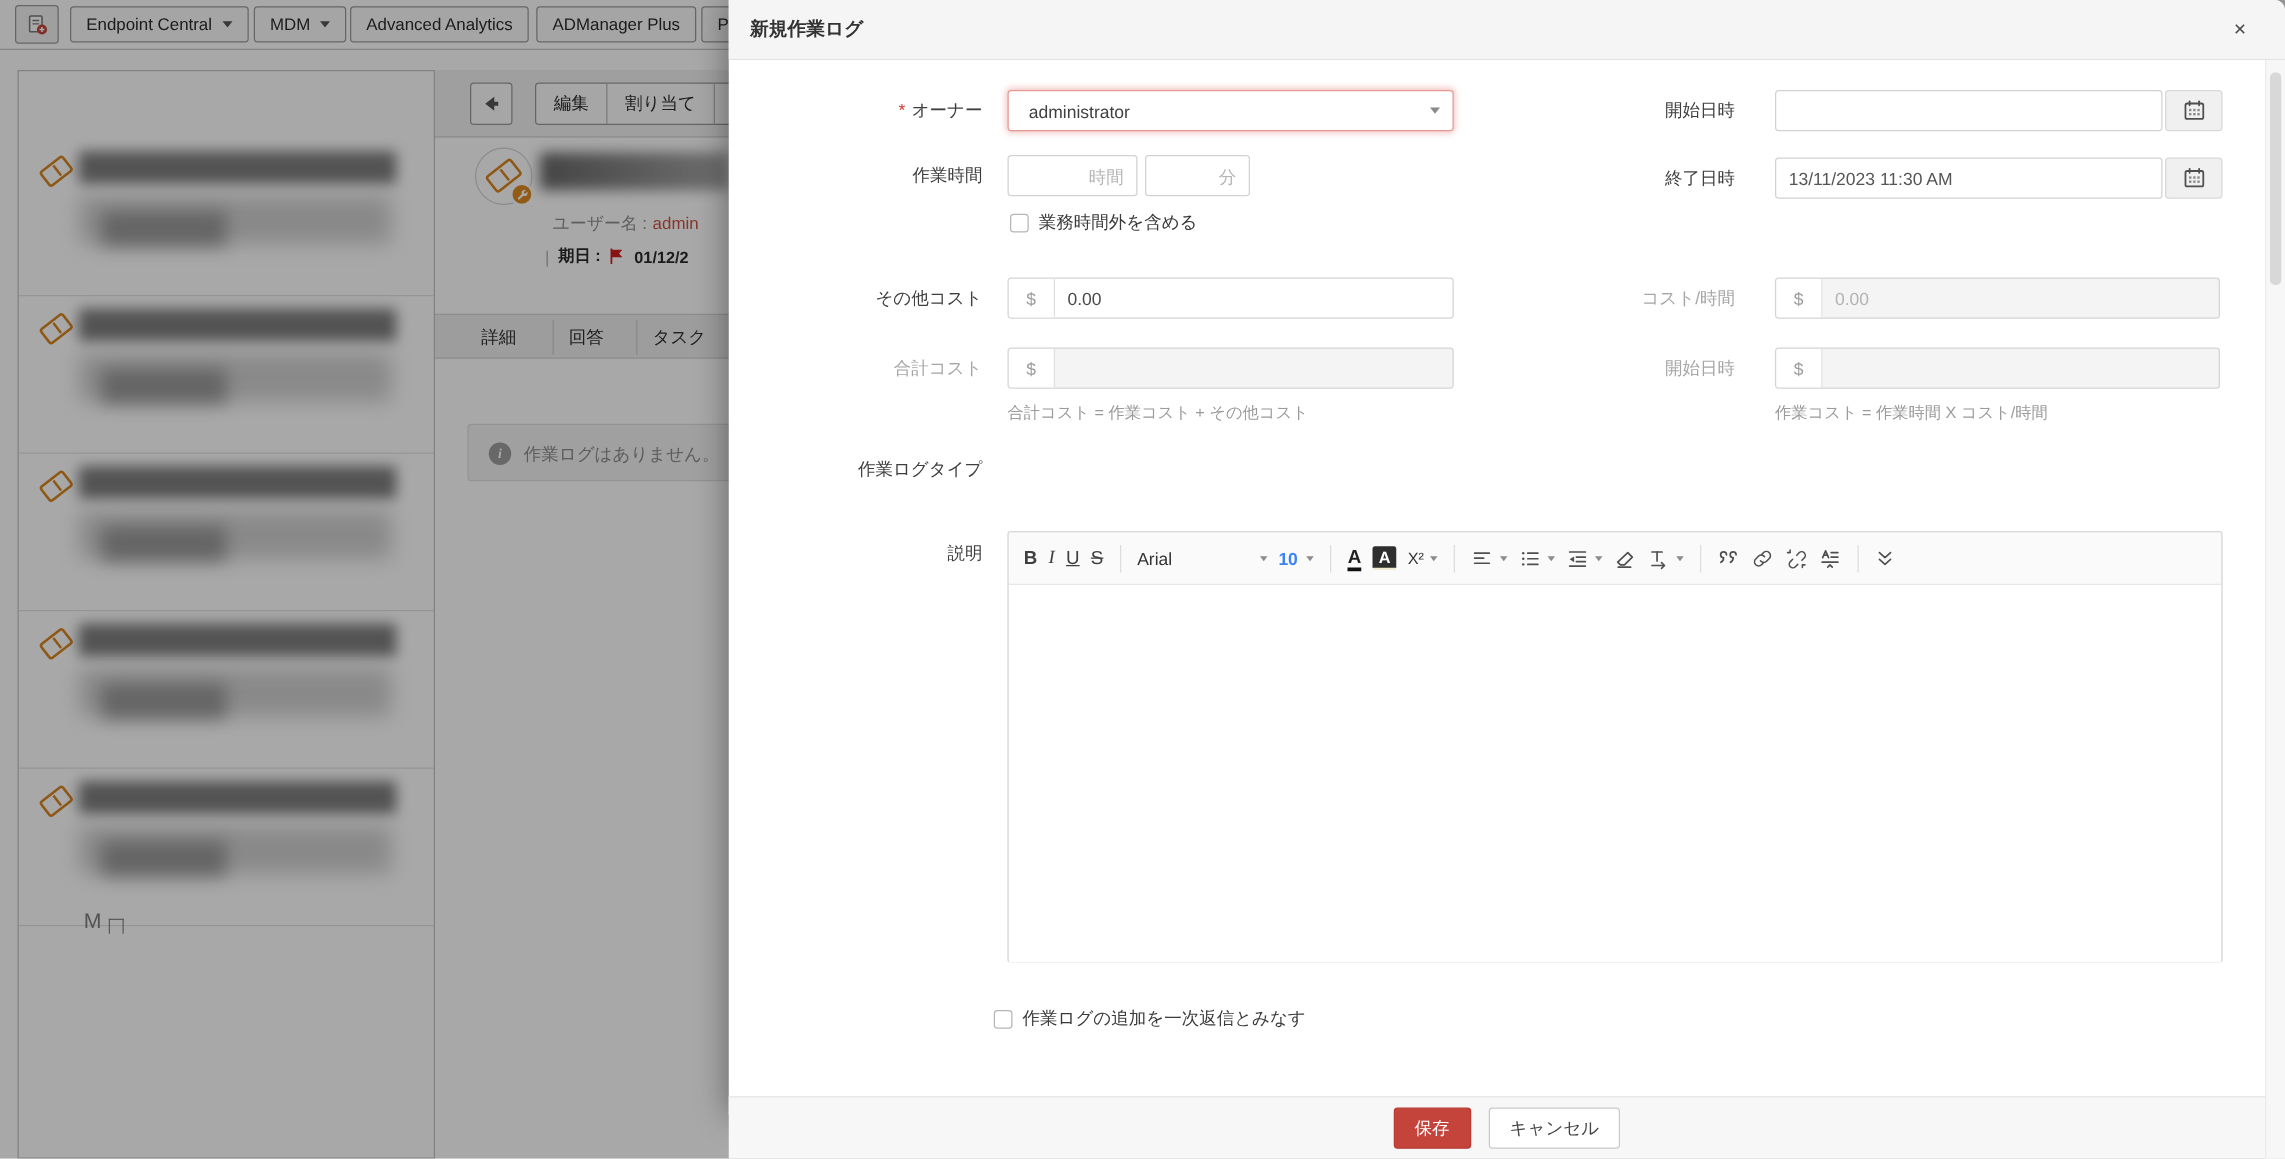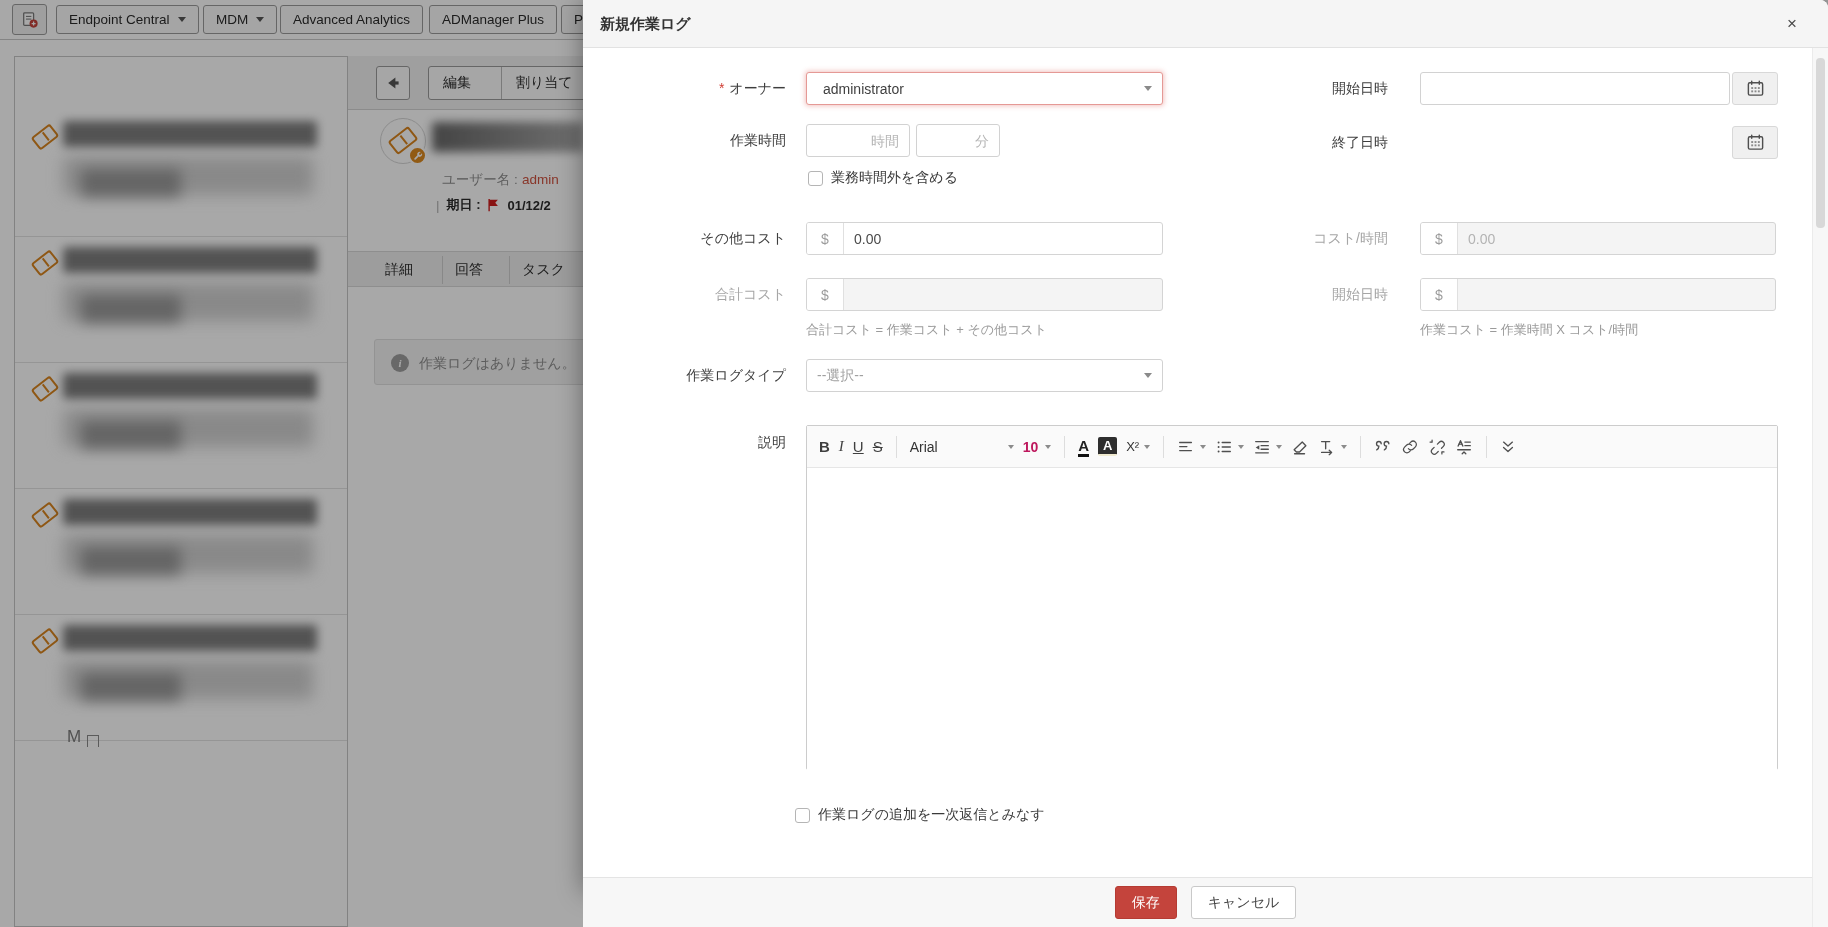--- a/index.html
+++ b/index.html
@@ -103,21 +103,21 @@
          display:flex; align-items:center; padding:0 12px; gap:9px; }
   .earea { position:absolute; left:0; top:42px; width:100%; height:302px; background:#fff; }
   .tbtn { display:inline-flex; align-items:center; gap:3px; color:#3f3f3f; font-size:15px; }
   .tdiv { width:1px; height:22px; background:#ddd; margin:0 4px; flex:0 0 auto; }
   .tcaret { width:0; height:0; border-left:3.5px solid transparent; border-right:3.5px solid transparent; border-top:4.5px solid #8b8b8b; margin-left:2px; }
   .b-bold { font-weight:bold; }
   .b-italic { font-style:italic; font-family:"Liberation Serif",serif; }
   .b-under { text-decoration:underline; }
   .b-strike { text-decoration:line-through; }
   .fontsel { display:inline-flex; align-items:center; justify-content:space-between; width:104px; font-size:14px; color:#333; }
-  .sizesel { display:inline-flex; align-items:center; gap:5px; font-size:14px; font-weight:bold; color:#be185d; }
+  .sizesel { display:inline-flex; align-items:center; gap:5px; font-size:14px; font-weight:bold; color:#3b82f6; }
   .fcolor { font-size:15px; font-weight:bold; color:#222; border-bottom:3px solid #111; line-height:17px; }
   .hcolor { width:19px; height:19px; background:#2e2e2e; color:#fff; font-size:13px; font-weight:bold;
             display:inline-flex; align-items:center; justify-content:center; border-radius:2px; border-bottom:2px solid #f0ead0; }
   .sup { font-size:13px; color:#333; }
   svg.ti { stroke:#4f4f4f; stroke-width:1.5; fill:none; stroke-linecap:round; stroke-linejoin:round; }
 
   
   .m-foot { position:absolute; left:0; top:877px; width:1245px; height:50px; background:#f7f7f7; border-top:1px solid #e4e4e4;
             display:flex; align-items:center; justify-content:center; gap:14px; }
   .btn-save { height:33px; padding:0 16px; background:#c4443c; color:#fff; border:1px solid #b53b33; border-radius:3px; font-size:14px;
@@ -200,21 +200,21 @@
     </div>
   </div>
 
   <div class="band">
     <div class="sq-btn" style="left:28px;">
       <svg width="16" height="16" viewBox="0 0 20 20">
         <polygon points="13,3 4,10 13,17" fill="#555"></polygon>
         <rect x="11" y="8" width="6" height="4" fill="#555"></rect>
       </svg>
     </div>
-    <div class="grp-btn" style="left:80px;gap:16px;">
+    <div class="grp-btn" style="left:80px;">
       <div>
           <span>編集</span>
         </div>
       <div>
           <span>割り当て</span>
         </div>
       <div>
           <span class="caret"></span>
         </div>
     </div>
@@ -288,20 +288,21 @@
           <rect x="9" y="12" width="2" height="2"></rect>
           <rect x="12.5" y="12" width="2" height="2"></rect>
       </g>
     </svg>
   </div>
 
   <div class="f-label" style="top:124px;">作業時間</div>
   <input class="inp ph-right" style="left: 223px; top: 124px; width: 104px;" placeholder="時間">
   <input class="inp ph-right" style="left: 333px; top: 124px; width: 84px;" placeholder="分">
   <div class="f-label-r" style="top:126px;">終了日時</div>
+  <input class="inp" style="left: 837px; top: 126px; width: 310px; color: rgb(85, 85, 85);" value="13/11/2023 11:30 AM">
   <div class="calbtn" style="left:1149px; top:126px;">
     <svg class="ti" width="19" height="19" viewBox="0 0 20 20" stroke="#8a8a8a">
       <rect x="2.5" y="4" width="15" height="13" rx="1.5"></rect>
       <line x1="6" y1="2.2" x2="6" y2="5.5"></line>
         <line x1="14" y1="2.2" x2="14" y2="5.5"></line>
       <g fill="#8a8a8a" stroke="none">
         <rect x="5.5" y="8.5" width="2" height="2"></rect>
           <rect x="9" y="8.5" width="2" height="2"></rect>
           <rect x="12.5" y="8.5" width="2" height="2"></rect>
         <rect x="5.5" y="12" width="2" height="2"></rect>
@@ -334,24 +335,20 @@
   </div>
   <div class="f-label-r dis-l" style="top:278px;">開始日時</div>
   <div class="money dis" style="left:837px; top:278px; width:356px;">
     <span class="cur">$</span>
     <input disabled="" value="" style="">
   </div>
   <div class="helper" style="left:223px; top:321px;">合計コスト = 作業コスト + その他コスト</div>
   <div class="helper" style="left:837px; top:321px;">作業コスト = 作業時間 X コスト/時間</div>
 
   <div class="f-label" style="top:359px;">作業ログタイプ</div>
-  <div class="sel gray" style="left:223px; top:359px; width:357px;">
-    <span>--選択--</span>
-    <span class="caret"></span>
-  </div>
 
   <div class="f-label" style="top:432px; height:20px; line-height:20px;">説明</div>
   <div class="editor">
     <div class="etb">
       <span class="tbtn b-bold">B</span>
       <span class="tbtn b-italic">I</span>
       <span class="tbtn b-under">U</span>
       <span class="tbtn b-strike">S</span>
       <span class="tdiv"></span>
       <span class="fontsel">

